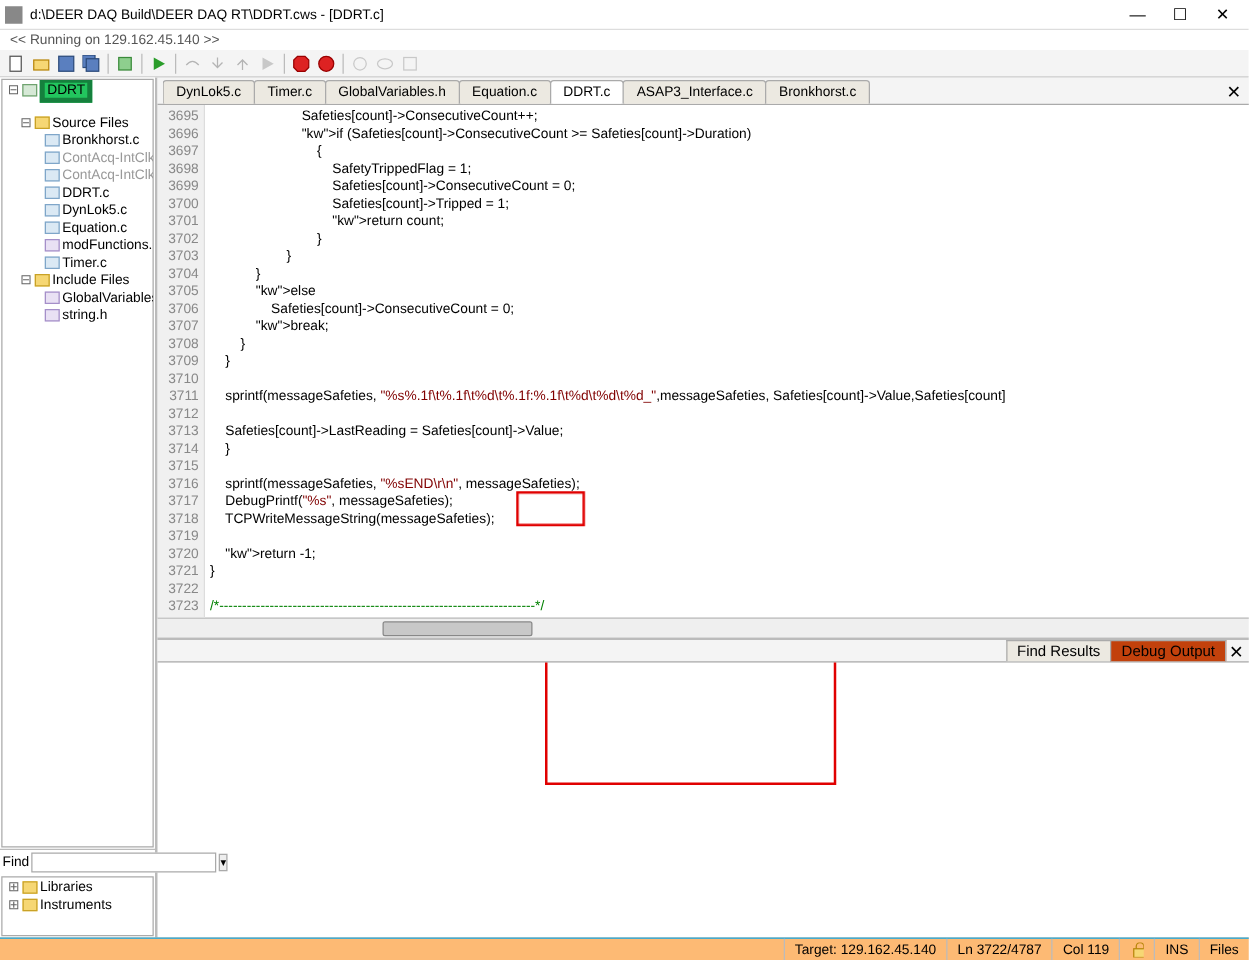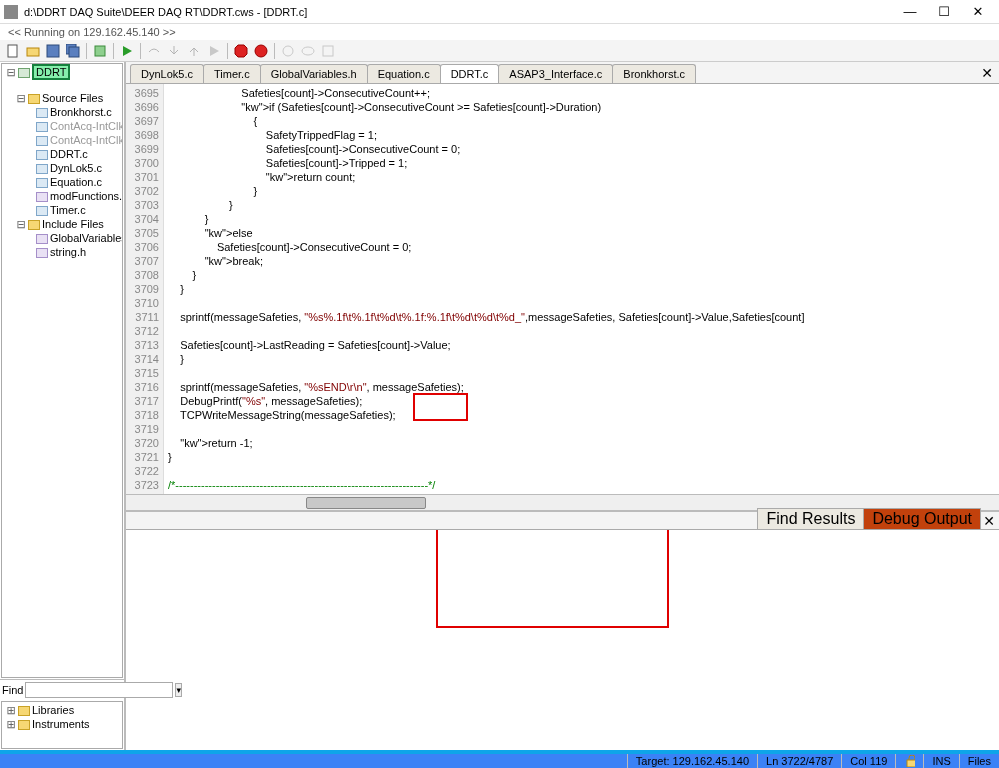--- a/index.html
+++ b/index.html
@@ -16,54 +16,54 @@
 .sidebar { width: 126px; border-right: 2px solid #bbb; display:flex; flex-direction:column; background:#fff;}
 .treebox { flex:1; overflow:auto; border:1px solid #aaa; margin:1px;}
 .tree { padding:1px 2px; }
 .tree .node { white-space: nowrap; padding:0 0 0 2px; line-height:14px;}
 .tree .toggle { display:inline-block; width:10px; text-align:center; color:#666;}
 .tree .ico { display:inline-block; width:12px; height:10px; margin:0 2px; vertical-align:middle;}
 .folder { background:#f6d774; border:1px solid #c9a227;}
 .cfile { background:#dbe9f4; border:1px solid #7fa6c9;}
 .hfile { background:#e9e1f4; border:1px solid #a58fc9;}
 .proj { background:#d6e9d6; border:1px solid #6fa36f;}
-.tree .sel { background:#86efac; border:2px solid #15803d;}
+.tree .sel { background:#22c55e; border:4px solid #15803d;}
 .findrow { border-top:1px solid #bbb; padding:2px; display:flex; gap:2px; align-items:center;}
 .findrow input { flex:1; border:1px solid #aaa; height:16px; padding:0 2px;}
 .findrow .fbtn { width:14px; height:14px; border:1px solid #aaa; background:#eee; font-size:9px; line-height:12px; text-align:center;}
 .editor { flex:1; display:flex; flex-direction:column; min-width:0;}
 .tabs { height:22px; display:flex; align-items:flex-end; background:#f4f4f4; border-bottom:1px solid #aaa; padding-left:4px; gap:0; position:relative;}
 .tab { padding:3px 10px; border:1px solid #aaa; border-bottom:none; background:#ece9e1; margin-right:-1px; border-radius:3px 3px 0 0;}
 .tab.active { background:#fff; position:relative; z-index:2;}
 .tabs .tabclose { position:absolute; right:6px; top:3px; font-size:14px; }
 .codewrap { flex:1; display:flex; min-height:0; position:relative; overflow:hidden; font-family:"Consolas","Courier New",monospace; font-size:12px;}
 .gutter { width:38px; background:#f0f0f0; color:#888; text-align:right; padding:2px 4px 2px 0; border-right:1px solid #ddd; line-height:14px; white-space:pre;}
 .code { flex:1; padding:2px 0 2px 4px; white-space:pre; line-height:14px; color:#000; overflow:auto;}
 .code .cm { color:#008000;}
 .code .str { color:#800000;}
 .redbox { position:absolute; border:2px solid #e00000; pointer-events:none;}
 .hscroll { height:16px; background:#efefef; border-top:1px solid #bbb; display:flex; align-items:center;}
 .hscroll .thumb { height:12px; background:#c8c8c8; border:1px solid #888; border-radius:2px; margin-left:180px; width:120px;}
 .out { height:240px; border-top:2px solid #bbb; display:flex; flex-direction:column; position:relative; font-family:"Consolas","Courier New",monospace; font-size:12px;}
 .outtabs { height:18px; display:flex; justify-content:flex-end; align-items:flex-end; gap:0; padding-right:18px; background:#f4f4f4; border-bottom:1px solid #aaa;}
-.outtab { padding:1px 8px; border:1px solid #aaa; border-bottom:none; background:#ece9e1; margin-left:-1px; font-size:16px;}
+.outtab { padding:1px 8px; border:1px solid #aaa; border-bottom:none; background:#ece9e1; margin-left:-1px; font-size:12px;}
 .outtab.active { background:#c2410c;}
 .outtabs .oclose { position:absolute; right:4px; top:1px; font-size:14px;}
 .outbody { flex:1; padding:4px 6px; white-space:pre; overflow:hidden; position:relative;}
-.status { height:18px; border-top:4px solid #0ea5e9; background:#3b82f6; display:flex; align-items:center; font-size:11px;}
+.status { height:18px; border-top:1px solid #0ea5e9; background:#fdba74; display:flex; align-items:center; font-size:11px;}
 .status .cell { border-left:1px solid #bbb; padding:0 8px; height:100%; display:flex; align-items:center;}
 .status .spacer { flex:1;}
 svg { display:block;}
 </style>
 </head>
 <body>
 
 <div class="titlebar">
   <span class="icon"></span>
-  <span class="title">d:\DDRT DAQ Suite\DEER DAQ RT\DDRT.cws - [DDRT.c]</span>
+  <span class="title">d:\DEER DAQ Build\DEER DAQ RT\DDRT.cws - [DDRT.c]</span>
   <span class="winbtn">—</span>
   <span class="winbtn">☐</span>
   <span class="winbtn">✕</span>
 </div>
 <div class="runline">&lt;&lt; Running on 129.162.45.140 &gt;&gt;</div>
 
 <div class="toolbar">
   <span class="tbtn">
       <svg width="14" height="14">
         <rect x="2" y="1" width="9" height="12" fill="#fff" stroke="#555"></rect>

